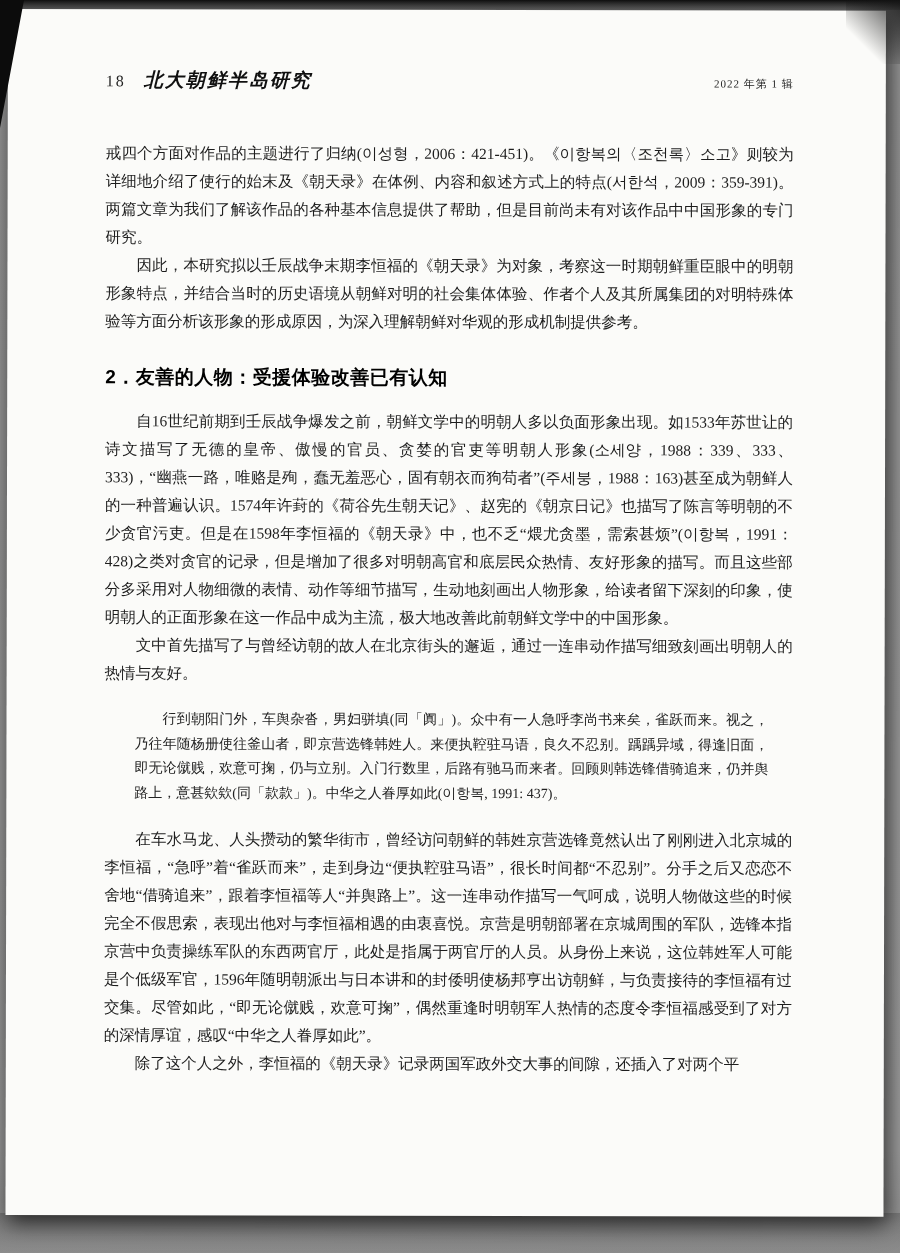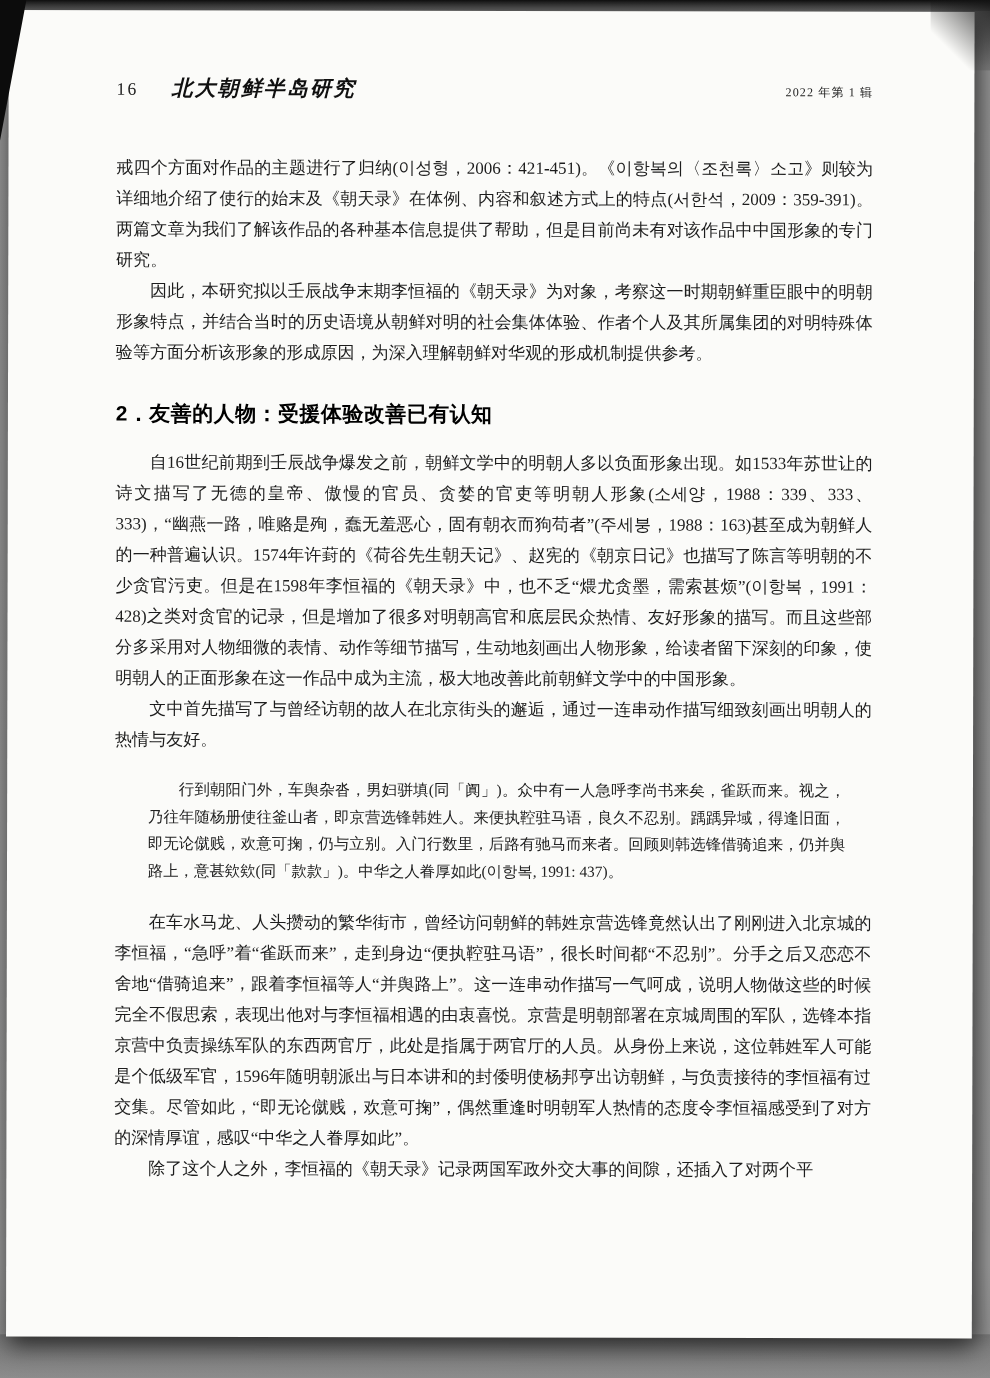--- a/index.html
+++ b/index.html
@@ -71,21 +71,20 @@
     letter-spacing: 2px;
     color: #222;
     margin-right: 18px;
   }
   .jtitle {
     font-size: 19px;
     font-weight: 700;
     font-style: italic;
     letter-spacing: 2px;
     color: #101010;
-    margin-left: 12px;
   }
   .header-right {
     font-size: 11px;
     color: #222;
     letter-spacing: 1px;
   }
   .page-body {
     margin-top: 46px;
     font-size: 15.5px;
     line-height: 28px;
@@ -118,21 +117,21 @@
 
 <div class="top-edge"></div>
 <div class="corner-wedge"></div>
 <div class="corner-tr"></div>
 <div class="bottom-shade"></div>
 
 <div class="page">
 
   <div class="header-row">
     <div class="header-left">
-      <span class="pagenum">16</span>
+      <span class="pagenum">18</span>
       <span class="jtitle">北大朝鲜半岛研究</span>
     </div>
     <div class="header-right">2022 年第 1 辑</div>
   </div>
 
   <div class="page-body">
     <p class="para no-indent">戒四个方面对作品的主题进行了归纳(이성형，2006：421-451)。《이항복의〈조천록〉소고》则较为详细地介绍了使行的始末及《朝天录》在体例、内容和叙述方式上的特点(서한석，2009：359-391)。两篇文章为我们了解该作品的各种基本信息提供了帮助，但是目前尚未有对该作品中中国形象的专门研究。</p>
     <p class="para">因此，本研究拟以壬辰战争末期李恒福的《朝天录》为对象，考察这一时期朝鲜重臣眼中的明朝形象特点，并结合当时的历史语境从朝鲜对明的社会集体体验、作者个人及其所属集团的对明特殊体验等方面分析该形象的形成原因，为深入理解朝鲜对华观的形成机制提供参考。</p>
 
     <h2 class="section-heading">2．友善的人物：受援体验改善已有认知</h2>

